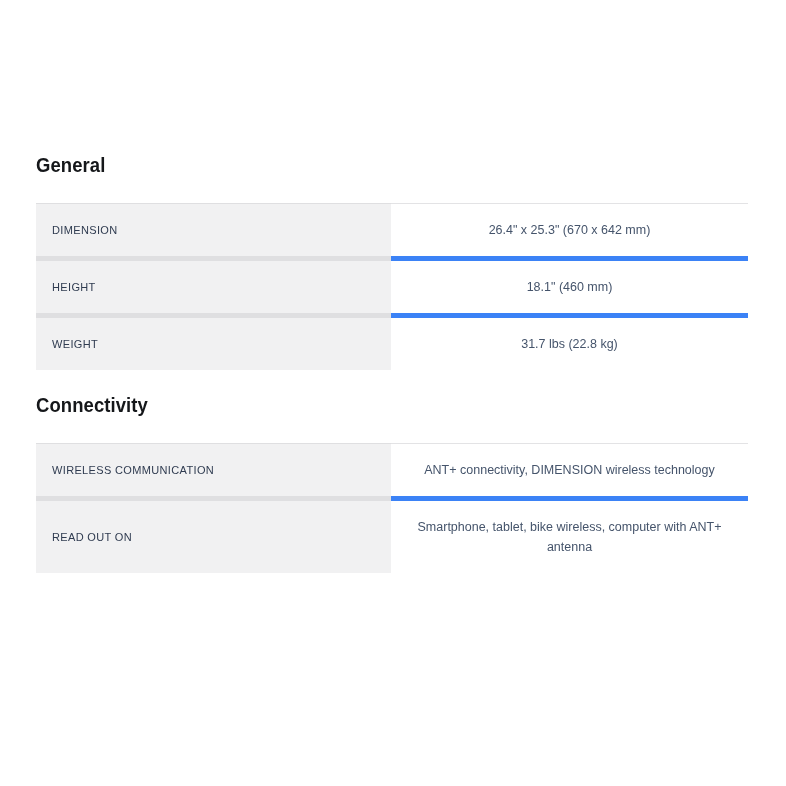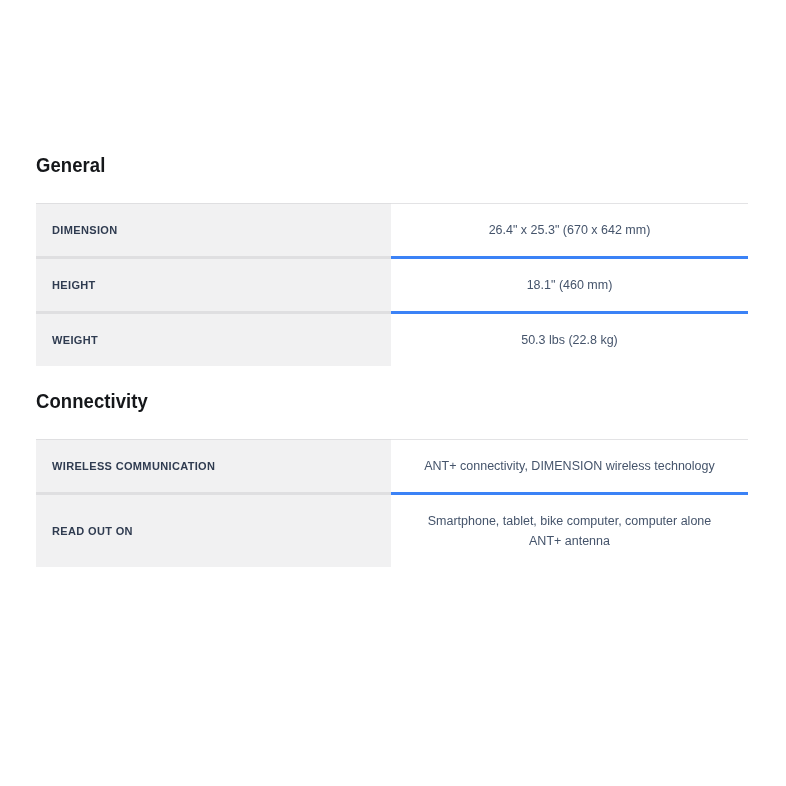--- a/index.html
+++ b/index.html
@@ -59,30 +59,30 @@
     table-layout: fixed;
   }
 
   .spec-table tr {
     background: transparent;
   }
 
   .spec-table td {
     padding: 0;
     vertical-align: middle;
-    border-top: 3px solid #3b82f6;
+    border-top: 5px solid #3b82f6;
     box-sizing: border-box;
   }
 
   .spec-label {
     width: 355px;
     background: #f1f1f2;
     color: #2f3b50;
     font-size: 11px;
-    font-weight: bold;
+    font-weight: normal;
     letter-spacing: 0.35px;
     text-transform: uppercase;
     padding: 18px 16px 18px 16px !important;
     line-height: 15px;
     border-top-color: #dfdfe1 !important;
   }
 
   .spec-value {
     width: 357px;
     background: #ffffff;
@@ -117,37 +117,37 @@
           <tr class="row-h-52">
             <td class="spec-label">DIMENSION</td>
             <td class="spec-value">26.4" x 25.3" (670 x 642 mm)</td>
           </tr>
           <tr class="row-h-52">
             <td class="spec-label">HEIGHT</td>
             <td class="spec-value">18.1" (460 mm)</td>
           </tr>
           <tr class="row-h-52">
             <td class="spec-label">WEIGHT</td>
-            <td class="spec-value">50.3 lbs (22.8 kg)</td>
+            <td class="spec-value">31.7 lbs (22.8 kg)</td>
           </tr>
         </tbody>
       </table>
     </section>
 
     <section class="spec-section">
       <h2 class="section-title">Connectivity</h2>
 
       <table class="spec-table">
         <tbody>
           <tr class="row-h-52">
             <td class="spec-label">WIRELESS COMMUNICATION</td>
             <td class="spec-value">ANT+ connectivity, DIMENSION wireless technology</td>
           </tr>
           <tr class="row-h-70">
             <td class="spec-label">READ OUT ON</td>
-            <td class="spec-value">Smartphone, tablet, bike computer, computer alone ANT+ antenna</td>
+            <td class="spec-value">Smartphone, tablet, bike wireless, computer with ANT+ antenna</td>
           </tr>
         </tbody>
       </table>
     </section>
 
   </div>
 </div>
 
 </body></html>

